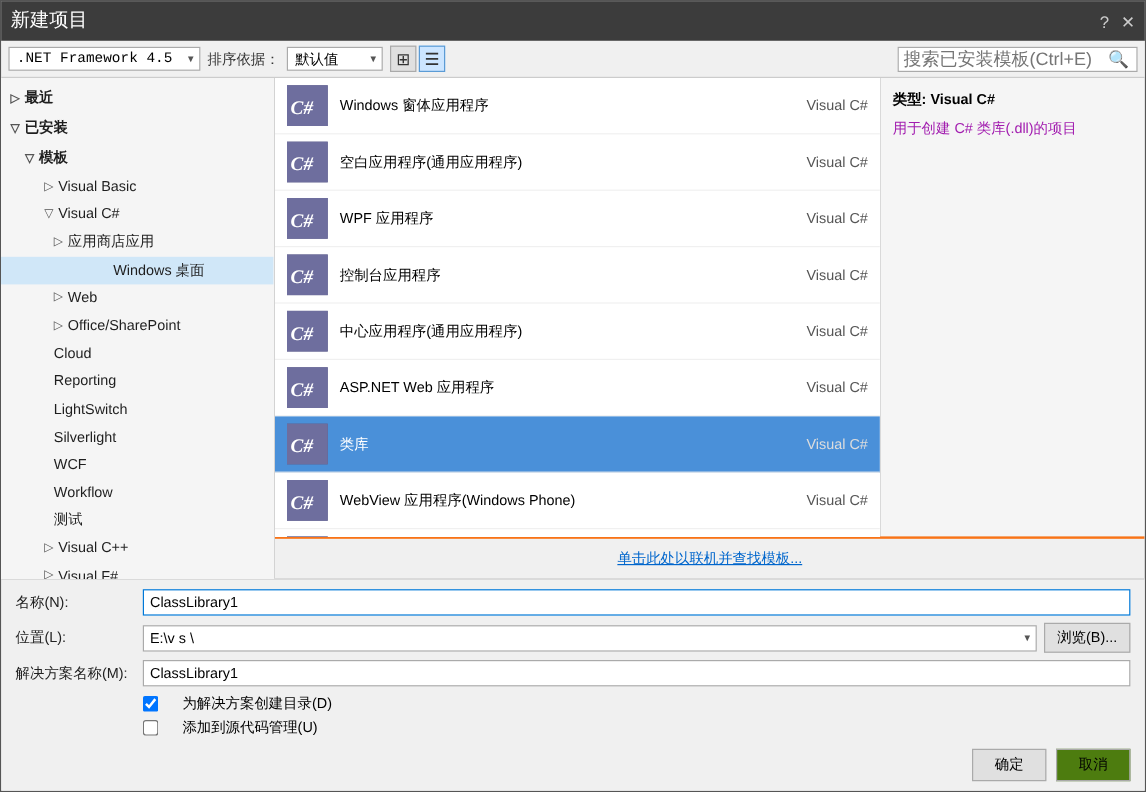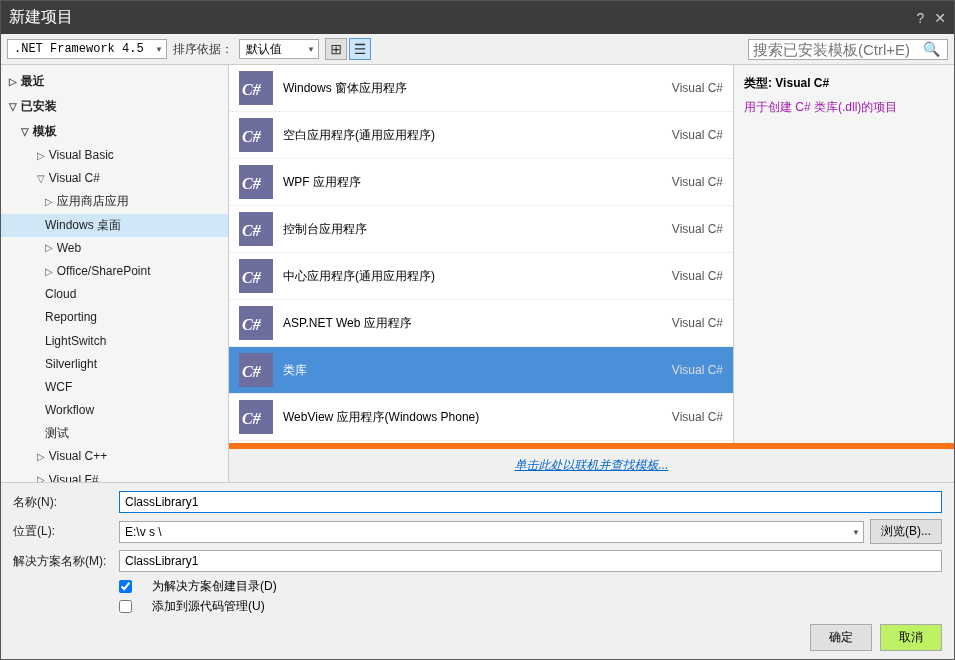--- a/index.html
+++ b/index.html
@@ -165,21 +165,21 @@
     .arrow { font-size: 10px; color: #555; }
     .sidebar-item {
       padding: 2px 8px 2px 20px;
       cursor: pointer;
       display: flex;
       align-items: center;
       gap: 4px;
       color: #1e1e1e;
       line-height: 1.6;
     }
-    .sidebar-item.selected { background: #d0e7f8; }
+    .sidebar-item.selected { background: #d0e7f8; justify-content: center; }
     .sidebar-item.indent2 { padding-left: 36px; }
     .sidebar-item.indent3 { padding-left: 44px; }
 
     
     .template-list {
       flex: 1;
       overflow-y: auto;
       background: #fff;
       border-right: 1px solid #ccc;
     }
@@ -225,22 +225,21 @@
       background: #f5f5f5;
       overflow-y: auto;
     }
     .info-type { font-weight: bold; margin-bottom: 6px; font-size: 12px; }
     .info-desc { font-size: 12px; color: #a21caf; line-height: 1.5; }
     .online-link {
       text-align: center;
       padding: 8px;
       font-size: 12px;
       flex-shrink: 0;
-      border-top: 6px solid #f97316;
-      font-style: italic;
+      border-top: 2px solid #f97316;
     }
     .online-link a {
       color: #0066cc;
       text-decoration: underline;
       cursor: pointer;
     }
 
     
     .bottom-form {
       background: #f0f0f0;
@@ -299,21 +298,21 @@
       flex-direction: column;
       margin-left: 106px;
     }
     .action-row {
       display: flex;
       justify-content: flex-end;
       gap: 8px;
       margin-top: 6px;
     }
     .action-btn {
-      background: #bef264;
+      background: #4d7c0f;
       border: 1px solid #aaa;
       padding: 4px 18px;
       font-size: 12px;
       font-family: inherit;
       cursor: pointer;
     }
     .action-btn.primary {
       background: #e0e0e0;
     }
     .select-wrapper {

